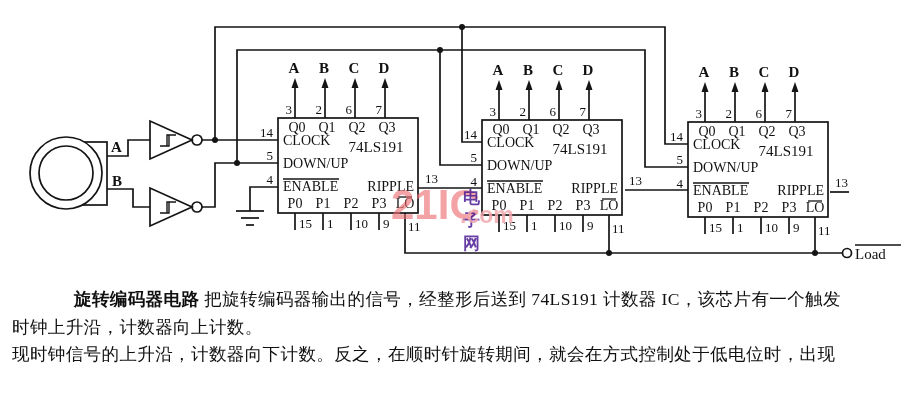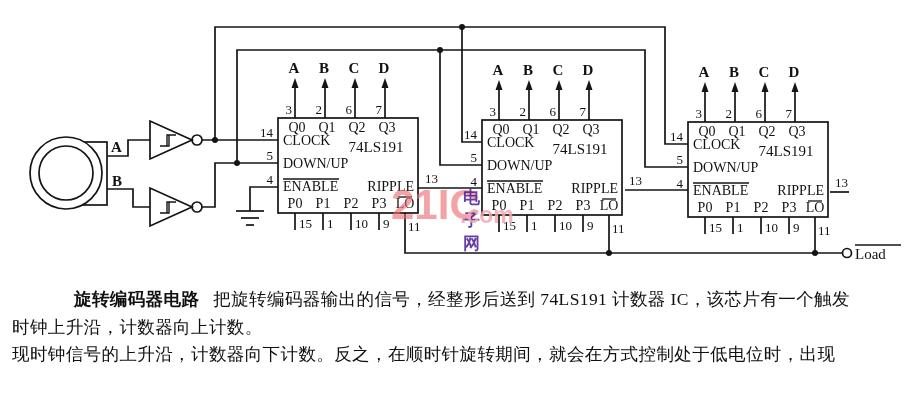--- a/index.html
+++ b/index.html
@@ -10,21 +10,21 @@
   .wm-brand{position:absolute;left:0;top:0;font-family:"Liberation Sans",sans-serif;
             font-weight:bold;font-size:42px;line-height:40px;letter-spacing:0px;opacity:.62;}
   .wm-site{position:absolute;left:72px;top:1px;font-family:"Liberation Sans",sans-serif;
            font-weight:bold;font-size:17px;color:#4c1d95;opacity:.85;}
   .wm-tld{position:absolute;left:69px;top:17px;font-family:"Liberation Sans",sans-serif;
           font-weight:bold;font-size:23px;color:#f2a9ae;opacity:.85;}
   .caption{margin:4px 12px 0 12px;font-size:17.5px;line-height:27.5px;color:#101010;
            letter-spacing:0.4px;}
   .cap-line{margin:0;white-space:nowrap;}
   .cap-line.first{text-indent:62px;}
-  .cap-title{font-weight:bold;margin-right:14px;}
+  .cap-title{font-weight:bold;margin-right:5px;}
 </style>
 </head>
 <body>
 
 <div class="page">
 
   <svg width="918" height="278" viewBox="0 0 918 278">
     <g stroke="#141414" stroke-width="1.7" fill="none">
 
       <g>

